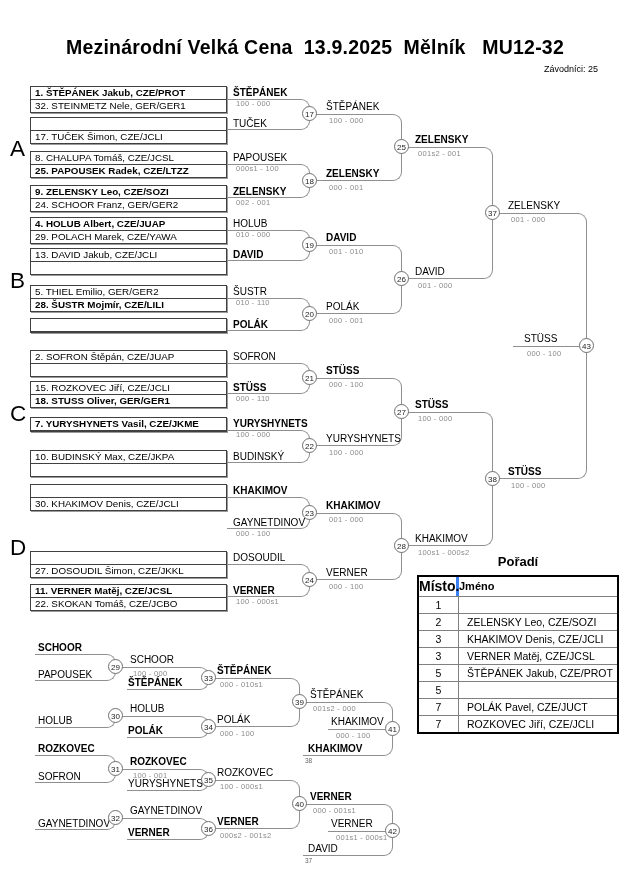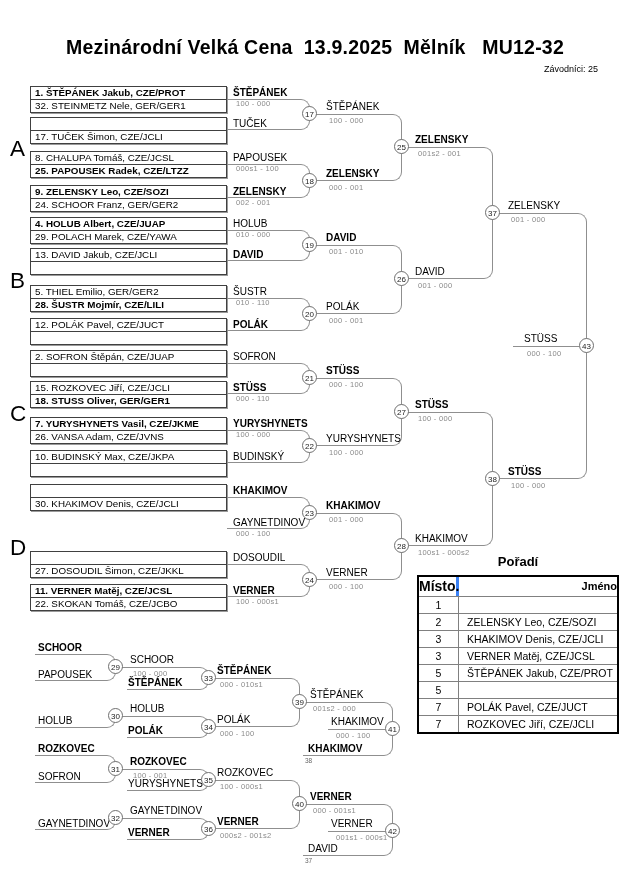--- a/index.html
+++ b/index.html
@@ -20,21 +20,21 @@
   .lh{position:absolute;border-top:1.5px solid #8f8f8f}
   .cdr{position:absolute;border-top:1.5px solid #8f8f8f;border-right:1.5px solid #8f8f8f;border-top-right-radius:9px}
   .cur{position:absolute;border-bottom:1.5px solid #8f8f8f;border-right:1.5px solid #8f8f8f;border-bottom-right-radius:9px}
   .stitle{position:absolute;left:417px;top:554px;width:202px;text-align:center;font-weight:bold;font-size:13px}
   .stable{position:absolute;left:417px;top:575px;width:202px;border:2px solid #000;background:#fff}
   .srow{display:flex;border-top:1px solid #808080;height:17px}
   .srow.head{border-top:none;height:19px;font-weight:bold}
   .srow .c1{width:40px;border-right:1px solid #808080;text-align:center;font-size:10.5px;line-height:17px}
   .srow.head .c1{font-size:14px;line-height:19px;border-right:3px solid #3b82f6}
   .srow .c2{flex:1;padding-left:8px;font-size:10.5px;line-height:17px;white-space:nowrap;overflow:hidden}
-  .srow.head .c2{text-align:right;padding-left:0;font-size:11px;line-height:19px}
+  .srow.head .c2{text-align:left;padding-left:0;font-size:11px;line-height:19px}
 </style>
 </head>
 <body>
 
 <div id="page">
 
   <div class="ttl">Mezinárodní Velká Cena  13.9.2025  Mělník   MU12-32</div>
   <div class="part">Závodníci: 25</div>
 
   <div class="sec" style="top:136px">A</div>
@@ -64,34 +64,32 @@
     </div>
   <div class="box" style="top:248px">
       <div class="row">13. DAVID Jakub, CZE/JCLI</div>
       <div class="row"></div>
     </div>
   <div class="box" style="top:285px">
       <div class="row">5. THIEL Emilio, GER/GER2</div>
       <div class="row b">28. ŠUSTR Mojmír, CZE/LILI</div>
     </div>
   <div class="box" style="top:318px">
-      <div class="row">12. POLÁK Pavel, CZE/JUCT</div>
       <div class="row"></div>
     </div>
   <div class="box" style="top:350px">
       <div class="row">2. SOFRON Štěpán, CZE/JUAP</div>
       <div class="row"></div>
     </div>
   <div class="box" style="top:381px">
       <div class="row">15. ROZKOVEC Jiří, CZE/JCLI</div>
       <div class="row b">18. STUSS Oliver, GER/GER1</div>
     </div>
   <div class="box" style="top:417px">
       <div class="row b">7. YURYSHYNETS Vasil, CZE/JKME</div>
-      <div class="row">26. VANSA Adam, CZE/JVNS</div>
     </div>
   <div class="box" style="top:450px">
       <div class="row">10. BUDINSKÝ Max, CZE/JKPA</div>
       <div class="row"></div>
     </div>
   <div class="box" style="top:484px">
       <div class="row"></div>
       <div class="row">30. KHAKIMOV Denis, CZE/JCLI</div>
     </div>
   <div class="box" style="top:551px">

